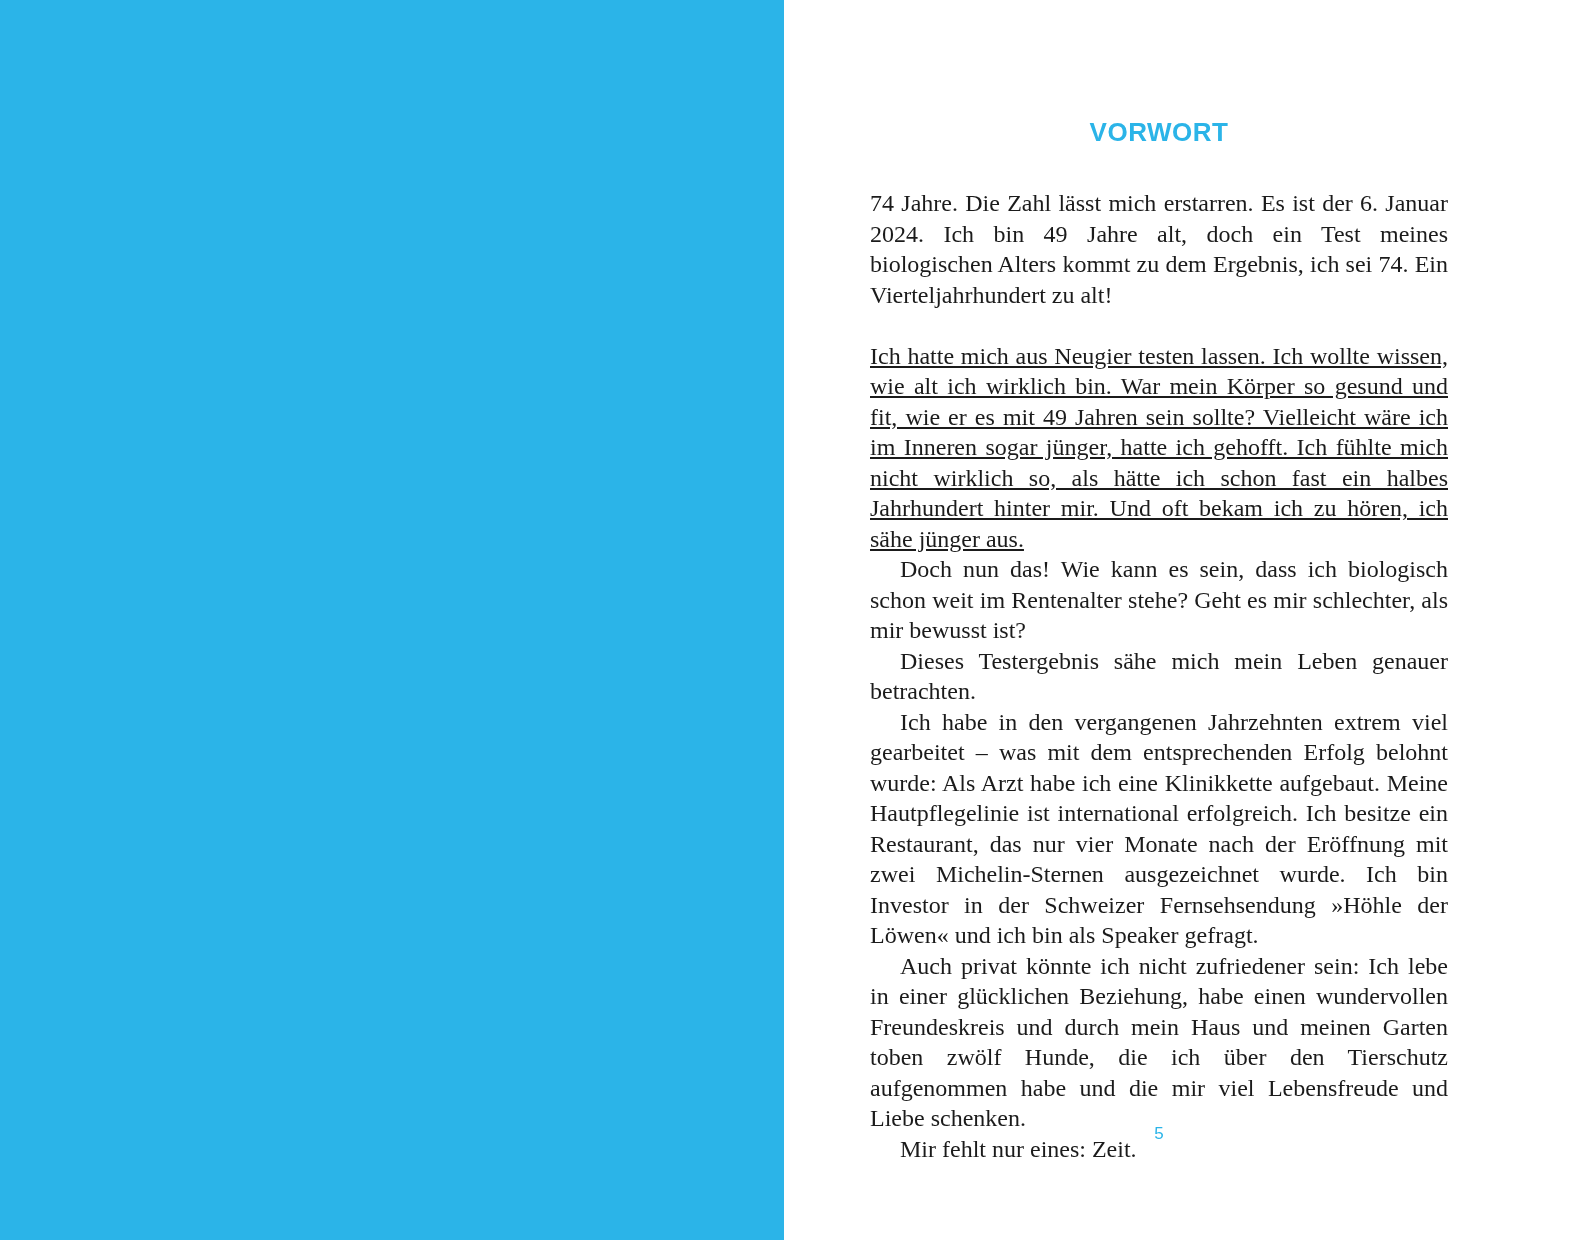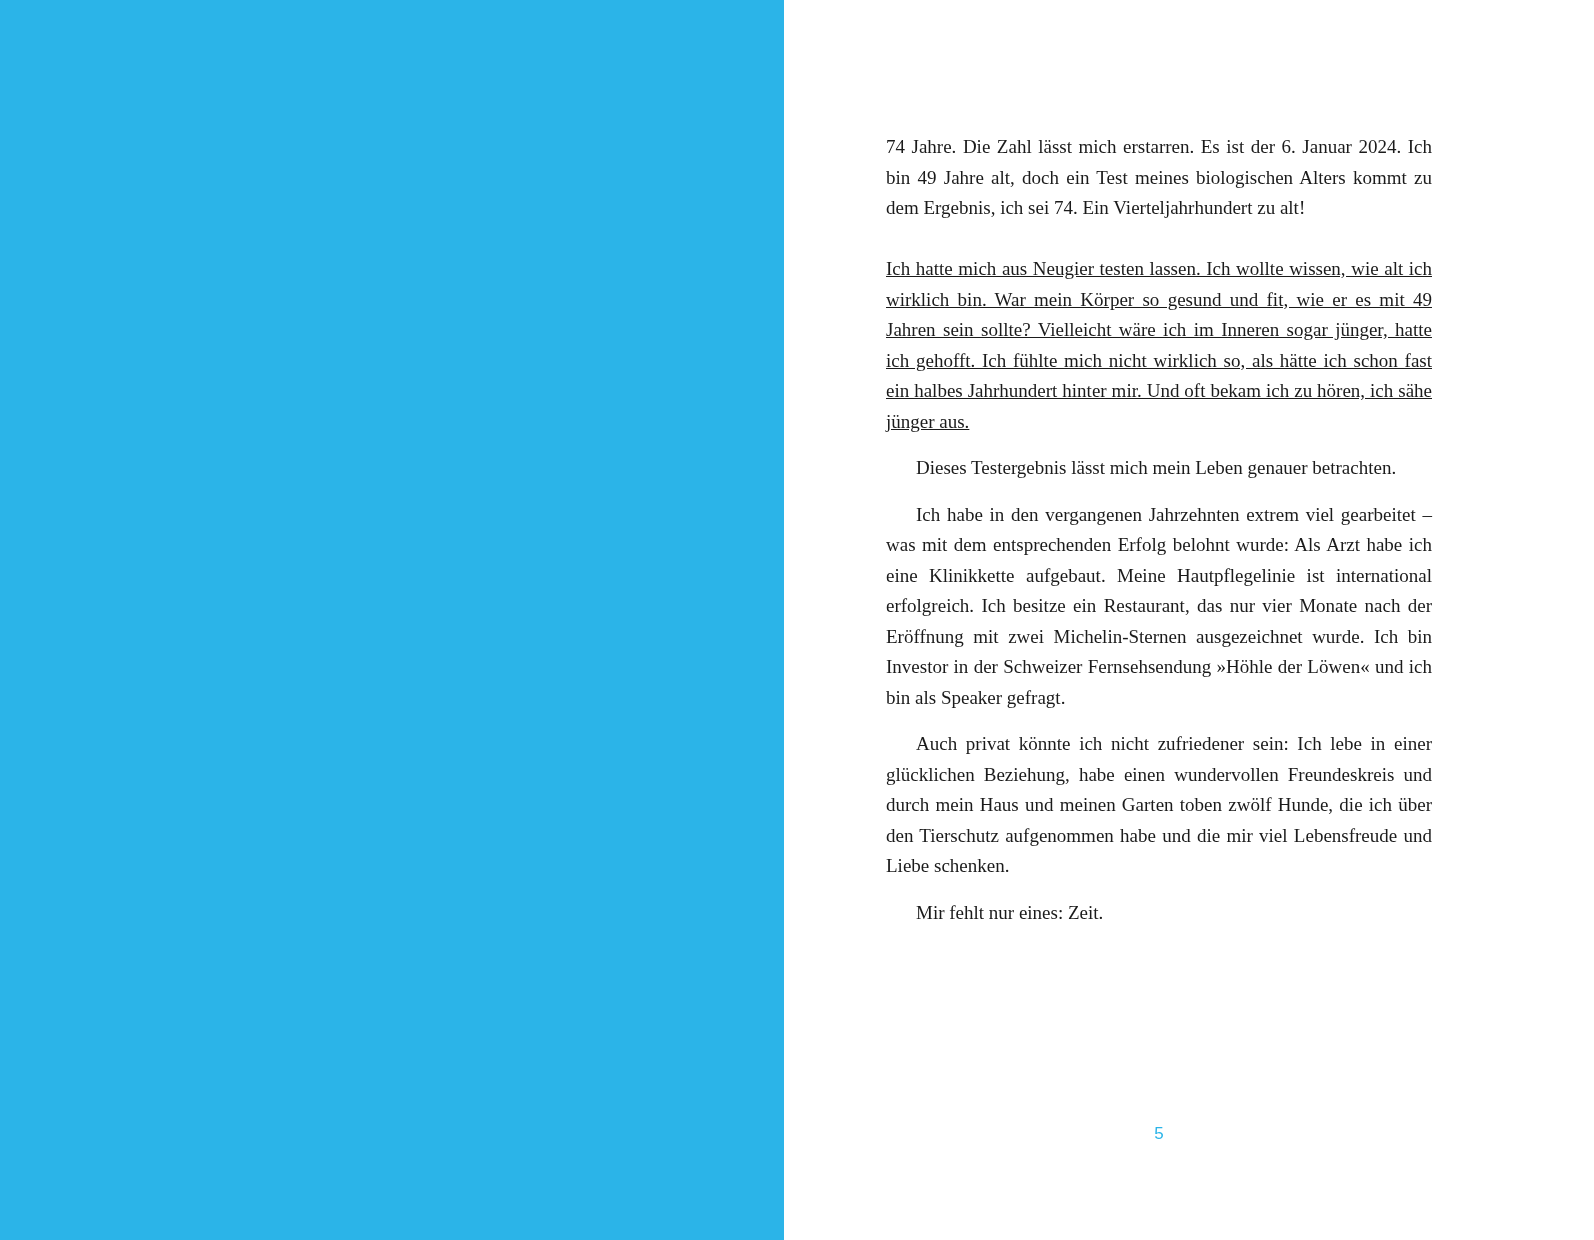--- a/index.html
+++ b/index.html
@@ -42,22 +42,22 @@
       font-family: "Liberation Sans", sans-serif;
       font-weight: 700;
       font-size: 26px;
       line-height: 32px;
       letter-spacing: 0.5px;
       text-align: center;
       color: var(--accent, #2bb4e8);
       margin: 0 0 40px 0;
     }
     .body-text p {
-      margin: 16px;
-      font-size: 19px;
+      margin: 0;
+      font-size: 24px;
       line-height: 30.5px;
       color: var(--text, #1b1b1b);
       text-align: justify;
       hyphens: auto;
       -webkit-hyphens: auto;
     }
     .body-text p.gap-before {
       margin-top: 30.5px;
       text-decoration: underline;
     }
@@ -76,23 +76,25 @@
     }
   </style>
 </head>
 <body>
 
 <div class="cover-panel"></div>
 
 <div class="page"></div>
 
 <div class="text-col">
+  <h1 class="page-title">VORWORT</h1>
   <div class="body-text">
     <p>74 Jahre. Die Zahl lässt mich erstarren. Es ist der 6. Januar 2024. Ich bin 49 Jahre alt, doch ein Test meines biologischen Alters kommt zu dem Ergebnis, ich sei 74. Ein Vierteljahrhundert zu alt!</p>
     <p class="gap-before">Ich hatte mich aus Neugier testen lassen. Ich wollte wissen, wie alt ich wirklich bin. War mein Körper so gesund und fit, wie er es mit 49 Jahren sein sollte? Vielleicht wäre ich im Inneren sogar jünger, hatte ich gehofft. Ich fühlte mich nicht wirklich so, als hätte ich schon fast ein halbes Jahrhundert hinter mir. Und oft bekam ich zu hören, ich sähe jünger aus.</p>
-    <p class="indent">Dieses Testergebnis lässt mich mein Leben genauer betrachten.</p>
+    <p class="indent">Doch nun das! Wie kann es sein, dass ich biologisch schon weit im Rentenalter stehe? Geht es mir schlechter, als mir bewusst ist?</p>
+    <p class="indent">Dieses Testergebnis sähe mich mein Leben genauer betrachten.</p>
     <p class="indent">Ich habe in den vergangenen Jahrzehnten extrem viel gearbeitet – was mit dem entsprechenden Erfolg belohnt wurde: Als Arzt habe ich eine Klinikkette aufgebaut. Meine Hautpflegelinie ist international erfolgreich. Ich besitze ein Restaurant, das nur vier Monate nach der Eröffnung mit zwei Michelin-Sternen ausgezeichnet wurde. Ich bin Investor in der Schweizer Fernsehsendung »Höhle der Löwen« und ich bin als Speaker gefragt.</p>
     <p class="indent">Auch privat könnte ich nicht zufriedener sein: Ich lebe in einer glücklichen Beziehung, habe einen wundervollen Freundeskreis und durch mein Haus und meinen Garten toben zwölf Hunde, die ich über den Tierschutz aufgenommen habe und die mir viel Lebensfreude und Liebe schenken.</p>
     <p class="indent">Mir fehlt nur eines: Zeit.</p>
   </div>
 </div>
 
 <div class="page-number">5</div>
 
 </body></html>

